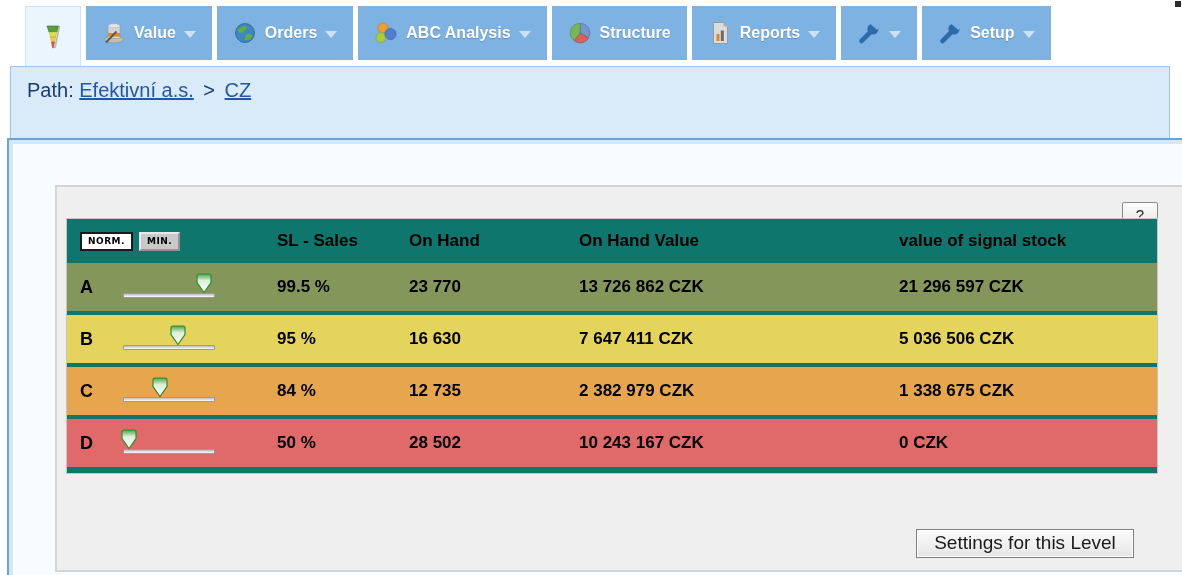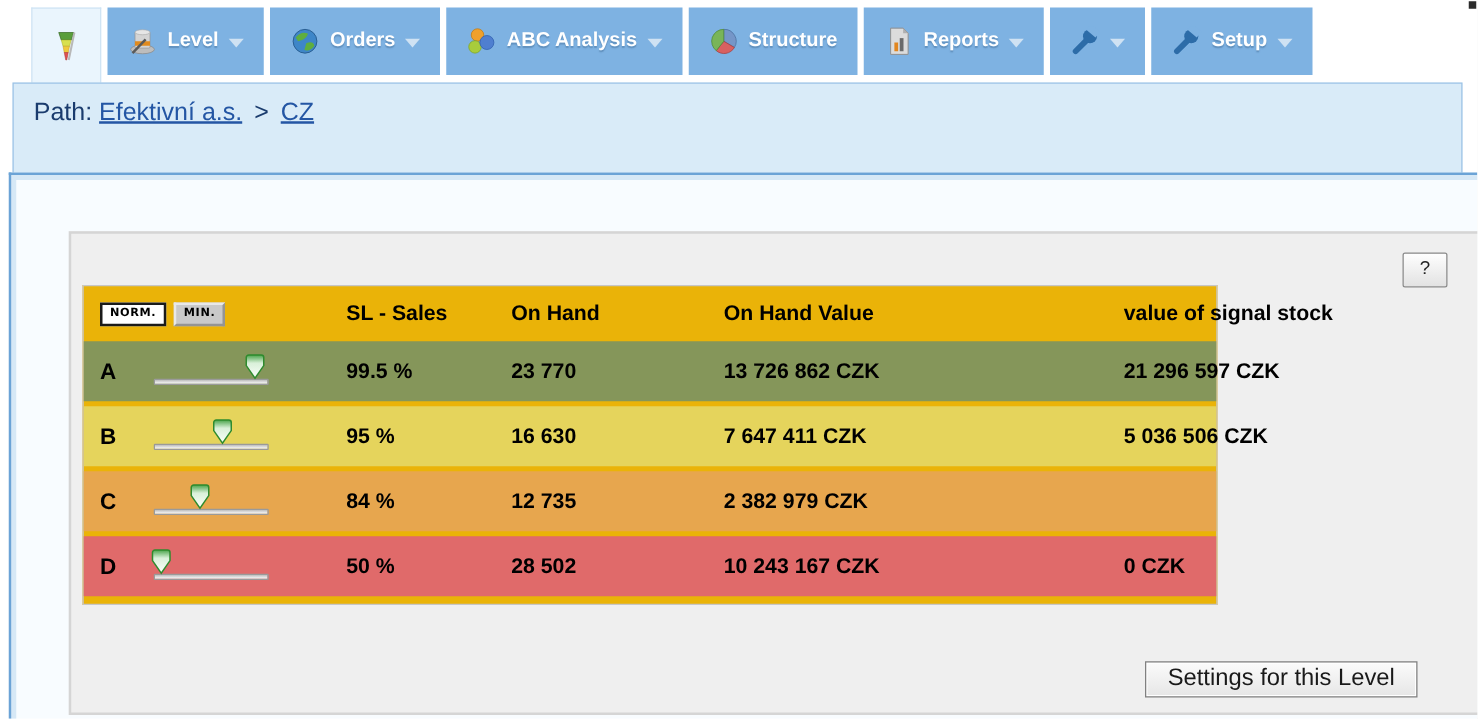--- a/index.html
+++ b/index.html
@@ -23,21 +23,21 @@
 
   
   .main{position:absolute;top:138px;left:7px;right:0;bottom:-2px;background:#f8fcff;border-top:2px solid #6ba3d6;border-left:2px solid #6ba3d6;box-shadow:inset 4px 4px 0 #d6e8f6;}
 
   
   .panel{position:absolute;top:185px;left:55px;right:-6px;bottom:3px;background:#efefef;border:2px solid #d5d5d5;box-sizing:border-box;}
   .help-btn{position:absolute;top:15px;right:28px;width:34px;height:26px;background:linear-gradient(#fefefe,#e2e2e2);border:1px solid #8a8a8a;border-radius:2px;font-size:15px;color:#222;text-align:center;line-height:24px;cursor:pointer;}
   .settings-btn{position:absolute;bottom:12px;right:52px;width:216px;height:27px;background:linear-gradient(#fbfbfb,#e6e6e6);border:1px solid #808080;box-shadow:inset 0 0 0 1px #fff;font-size:19px;color:#1a1a1a;text-align:center;line-height:25px;cursor:pointer;font-family:"Liberation Sans",sans-serif;}
 
   
-  .abc-table{position:absolute;left:9px;top:41px;width:908px;border:1px solid #c6c6c6;box-sizing:border-box;padding-bottom:6px;background:#eab308;}
+  .abc-table{position:absolute;left:9px;top:31px;width:1092px;border:1px solid #c6c6c6;box-sizing:border-box;padding-bottom:6px;background:#0f766e;}
   .grid{display:grid;grid-template-columns:210px 132px 170px 320px 1fr;align-items:center;}
   .cell-r{font-weight:bold;font-size:17px;color:#000;white-space:nowrap;}
   .grid .last{padding-right:24px;}
   .thead{height:44px;}
   .thead .cell-r{font-size:17px;}
   .sortlink{cursor:pointer;}
   .mode-btns{display:flex;gap:6px;margin-left:13px;align-items:center;}
   .mini-btn{font-size:9px;font-weight:bold;letter-spacing:.5px;line-height:1;padding:3px 6px;cursor:pointer;font-family:"DejaVu Sans",sans-serif;color:#000;}
   .mini-btn.norm{background:#fff;border:2px solid #1a1a1a;}
   .mini-btn.min{background:#c9c9c9;border:2px outset #e8e8e8;}
@@ -84,21 +84,21 @@
     <div class="tab">
       <span class="ticon">
         <svg width="24" height="24" viewBox="0 0 24 24">
           <ellipse cx="12" cy="18.5" rx="9.5" ry="3.5" fill="#bdbdbd" stroke="#8a8a8a" stroke-width="0.6"></ellipse>
           <rect x="6" y="4.5" width="12" height="13" rx="1" fill="#d4d4d4" stroke="#979797" stroke-width="0.6"></rect>
           <ellipse cx="12" cy="4.8" rx="6" ry="2" fill="#e6e6e6" stroke="#aaa" stroke-width="0.5"></ellipse>
           <rect x="6" y="12" width="12" height="3.6" fill="#e08a1e"></rect>
           <line x1="4" y1="21.5" x2="14.5" y2="10.5" stroke="#5a5a5a" stroke-width="2"></line>
         </svg>
       </span>
-      <span class="tlabel">Level</span>
+      <span class="tlabel">Value</span>
       <span class="arrow"></span>
     </div>
 
     <div class="tab">
       <span class="ticon">
         <svg width="24" height="24" viewBox="0 0 24 24">
           <circle cx="12" cy="12" r="9.5" fill="#3e86c8" stroke="#2a5f93" stroke-width="0.8"></circle>
           <path d="M4.5 9 Q9 3.5 14.5 6 Q12.5 11 6.5 12 Z" fill="#5fae3f"></path>
           <path d="M13 13.5 Q18.5 11.5 19.5 15.5 Q16 20.5 11.5 19 Z" fill="#5fae3f"></path>
         </svg>
@@ -239,20 +239,21 @@
               <div class="thumb" style="left: 40%;">
                 <svg width="19" height="21" viewBox="0 0 19 21">
                     <path d="M2.5 3 a2 2 0 0 1 2 -2 h10 a2 2 0 0 1 2 2 v6.5 L9.5 19.5 L2.5 9.5 Z" fill="url(#thumbgrad)" stroke="#2e8b2e" stroke-width="1.2"></path>
                   </svg>
               </div>
             </div>
           </div>
           <div class="cell-r">84 %</div>
           <div class="cell-r">12 735</div>
           <div class="cell-r">2 382 979 CZK</div>
+          <div class="cell-r last">1 338 675 CZK</div>
         </div>
 
         <div class="grid trow" style="background-color: rgb(224, 106, 106);">
           <div class="rowhead">
             <span class="rletter">D</span>
             <div class="slider">
               <div class="track"></div>
               <div class="thumb" style="left: 7%;">
                 <svg width="19" height="21" viewBox="0 0 19 21">
                     <path d="M2.5 3 a2 2 0 0 1 2 -2 h10 a2 2 0 0 1 2 2 v6.5 L9.5 19.5 L2.5 9.5 Z" fill="url(#thumbgrad)" stroke="#2e8b2e" stroke-width="1.2"></path>

